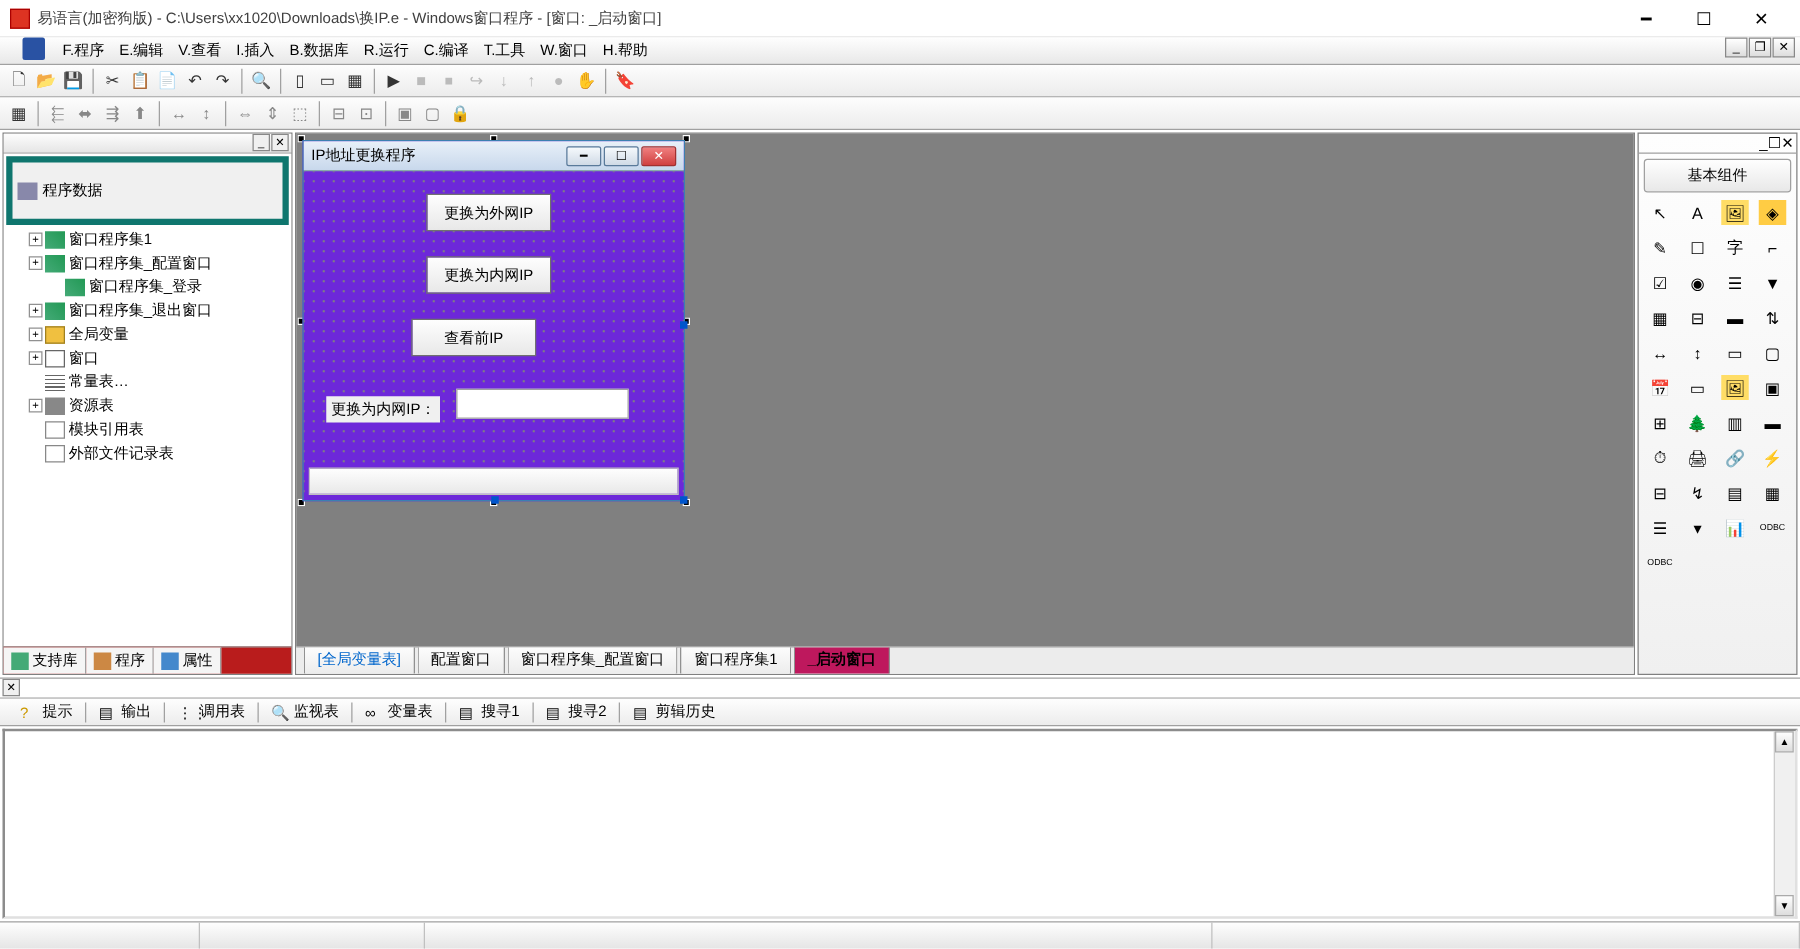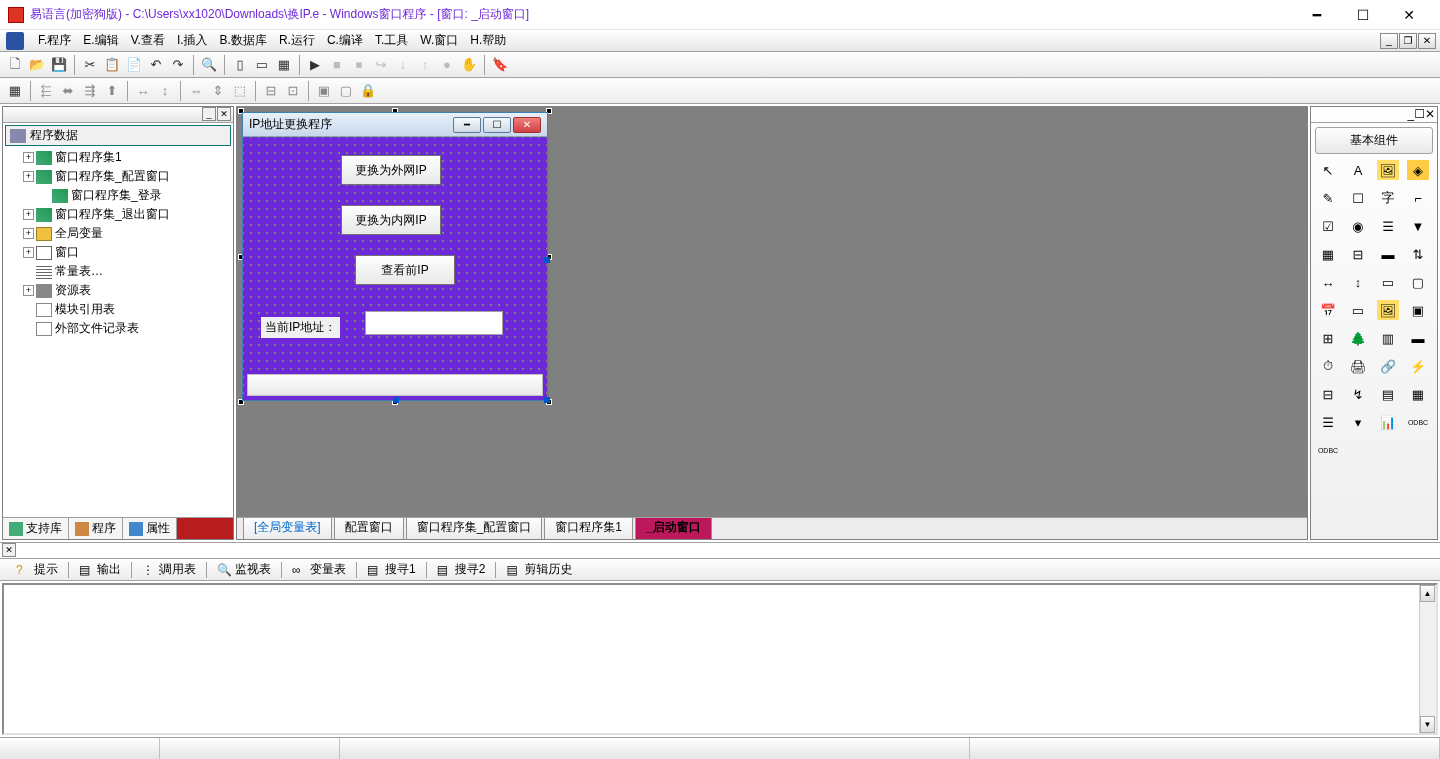--- a/index.html
+++ b/index.html
@@ -1,44 +1,44 @@
 <!DOCTYPE html>
 <html><head>
 <meta charset="utf-8">
 <style>
 * { box-sizing: border-box; margin: 0; padding: 0; font-family: "Microsoft YaHei", "SimSun", sans-serif; font-size: 12px; }
 body { background: #fff; overflow: hidden; width: 1440px; height: 759px; position: relative; }
 .titlebar { height: 30px; background: #fff; display: flex; align-items: center; padding: 0 8px; border-bottom: 1px solid #e5e5e5; }
 .titlebar .app-icon { width: 16px; height: 16px; background: #d32; border: 1px solid #a00; margin-right: 6px; }
-.titlebar .title { flex: 1; color: #6d28d9; }
+.titlebar .title { flex: 1; color: #404040; }
 .titlebar .win-controls { display: flex; gap: 0; }
 .titlebar .win-btn { width: 46px; height: 30px; display: flex; align-items: center; justify-content: center; cursor: pointer; font-size: 14px; }
 
-.menubar { height: 22px; background: linear-gradient(#fefefe,#e8e8e8); border-bottom: 1px solid #a0a0a0; display: flex; align-items: center; padding: 0 6px; position: relative; }
+.menubar { height: 22px; background: linear-gradient(#fefefe,#e8e8e8); border-bottom: 1px solid #a0a0a0; display: flex; padding: 0 18px; position: relative; }
 .menubar .app-logo { width: 18px; height: 18px; background: #2952a3; margin-right: 8px; border-radius: 2px; }
 .menubar .menu-item { padding: 2px 6px; cursor: pointer; }
 .menubar .mdi-controls { position: absolute; right: 4px; display: flex; gap: 0; }
 .menubar .mdi-btn { width: 18px; height: 16px; border: 1px solid #888; background: linear-gradient(#fff,#ddd); display:flex;align-items:center;justify-content:center;font-size:10px;cursor:pointer; margin-left:1px;}
 
 .toolbar { height: 26px; background: linear-gradient(#fdfdfd,#ececec); border-bottom: 1px solid #a0a0a0; display: flex; align-items: center; padding: 0 4px; }
 .toolbar .tb-btn { width: 22px; height: 22px; display: flex; align-items: center; justify-content: center; cursor: pointer; border: 1px solid transparent; font-size: 13px; color:#333;}
 .toolbar .sep { width: 1px; height: 20px; background: #a0a0a0; margin: 0 4px; }
 
 .toolbar2 { height: 26px; background: linear-gradient(#fdfdfd,#ececec); border-bottom: 1px solid #a0a0a0; display: flex; align-items: center; padding: 0 4px; }
 .toolbar2 .tb-btn { width: 22px; height: 22px; display: flex; align-items: center; justify-content: center; border: 1px solid transparent; font-size: 13px; color:#888;}
 
 .main-area { position: absolute; top: 104px; left: 0; right: 0; bottom: 22px; display: flex; flex-direction: column; }
 .upper { flex: 1; display: flex; min-height: 0; }
 .lower { height: 195px; border-top: 1px solid #a0a0a0; display:flex; flex-direction:column; }
 
 .left-panel { width: 232px; border: 1px solid #808080; margin: 2px; display: flex; flex-direction: column; background: #fff; position: relative; }
 .panel-header { height: 16px; background: linear-gradient(#fdfdfd,#e5e5e5); border-bottom: 1px solid #a0a0a0; display: flex; justify-content: flex-end; padding: 0 2px; }
 .panel-header .hbtn { width: 14px; height: 14px; font-size: 9px; border: 1px solid #888; background:#f0f0f0;display:flex;align-items:center;justify-content:center;margin-left:1px;cursor:pointer;}
 .tree { flex: 1; overflow: auto; padding: 2px; background: #fff; }
-.tree-root { display: flex; align-items: center; padding: 1px 0; background:#f0f0f0;border:1px solid #0f766e; margin-bottom:2px;}
+.tree-root { display: flex; align-items: center; padding: 14px 0; background:#f0f0f0;border:5px solid #0f766e; margin-bottom:2px;}
 .tree-node { display: flex; align-items: center; padding: 1px 0 1px 4px; cursor: pointer; white-space:nowrap;}
 .tree-node .exp { width: 11px; height: 11px; border: 1px solid #919191; display: inline-flex; align-items: center; justify-content: center; font-size: 9px; margin-right: 2px; background:#fff; line-height:1;}
 .tree-node .noexp { width: 11px; display:inline-block; margin-right:2px;}
 .tree-node .ticon { width: 16px; height: 14px; margin-right: 3px; display:inline-block; }
 .ticon.layers { background: linear-gradient(45deg,#4a7,#295); }
 .ticon.box { background: #f0c040; border:1px solid #a08020;}
 .ticon.win { background: #fff; border:1px solid #666;}
 .ticon.grid { background: repeating-linear-gradient(0deg,#666,#666 1px,#fff 1px,#fff 3px);}
 .ticon.link { background: #888;}
 .ticon.doc { background: #fff; border:1px solid #888;}
@@ -275,22 +275,22 @@
               <span class="ftitle">IP地址更换程序</span>
               <div class="fbtns">
                 <div class="fbtn">━</div>
                 <div class="fbtn">☐</div>
                 <div class="fbtn close">✕</div>
               </div>
             </div>
             <div class="form-body">
               <div class="form-btn" style="left:98px;top:18px">更换为外网IP</div>
               <div class="form-btn" style="left:98px;top:68px">更换为内网IP</div>
-              <div class="form-btn" style="left:112px;top:118px">查看前IP</div>
-              <div class="form-label-bg" style="left:18px;top:180px">当前IP地址：</div>
+              <div class="form-btn" style="left:86px;top:118px">查看前IP</div>
+              <div class="form-label-bg" style="left:18px;top:180px">更换为内网IP：</div>
               <div class="form-input" style="left:122px;top:174px;width:138px;height:24px"></div>
               <div class="form-statusbar"></div>
 
               <div class="sel-handle" style="right:-3px;top:120px"></div>
               <div class="sel-handle" style="left:150px;bottom:-3px"></div>
               <div class="sel-handle" style="right:-3px;bottom:-3px"></div>
             </div>
           </div>
         </div>
       </div>

